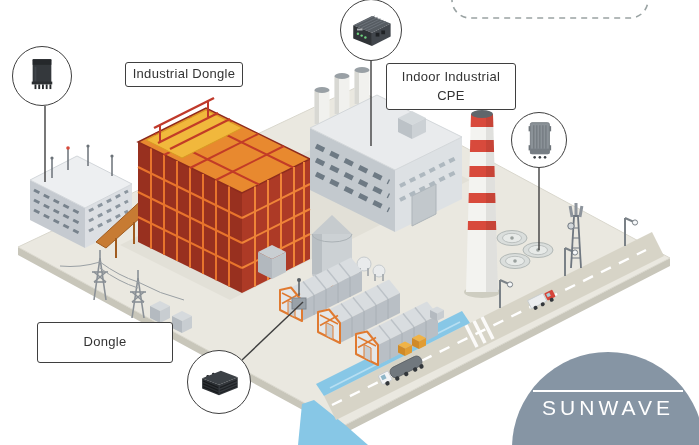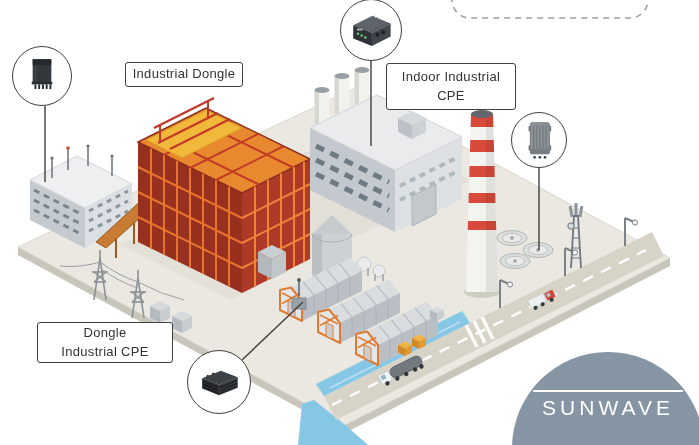--- a/index.html
+++ b/index.html
@@ -419,21 +419,20 @@
       <polygon points="32,35 52,27 52,38 32,46" fill="#34383d"></polygon>
       <g stroke="#1d2023" stroke-width="1.2">
         <line x1="33" y1="38" x2="51" y2="30.5"></line>
           <line x1="33" y1="41" x2="51" y2="33.5"></line>
         <line x1="33" y1="44" x2="51" y2="36.5"></line>
       </g>
     </svg>
   </div>
   <div class="callout-box" style="left:37px;top:322px;width:136px;height:41px">
     <span>Dongle</span>
-    <span>Industrial CPE</span>
   </div>
 
   <div class="logo-circle">
     <div class="logo-line"></div>
     <div class="logo-text">SUNWAVE</div>
   </div>
 
 </div>
 
 </body></html>

